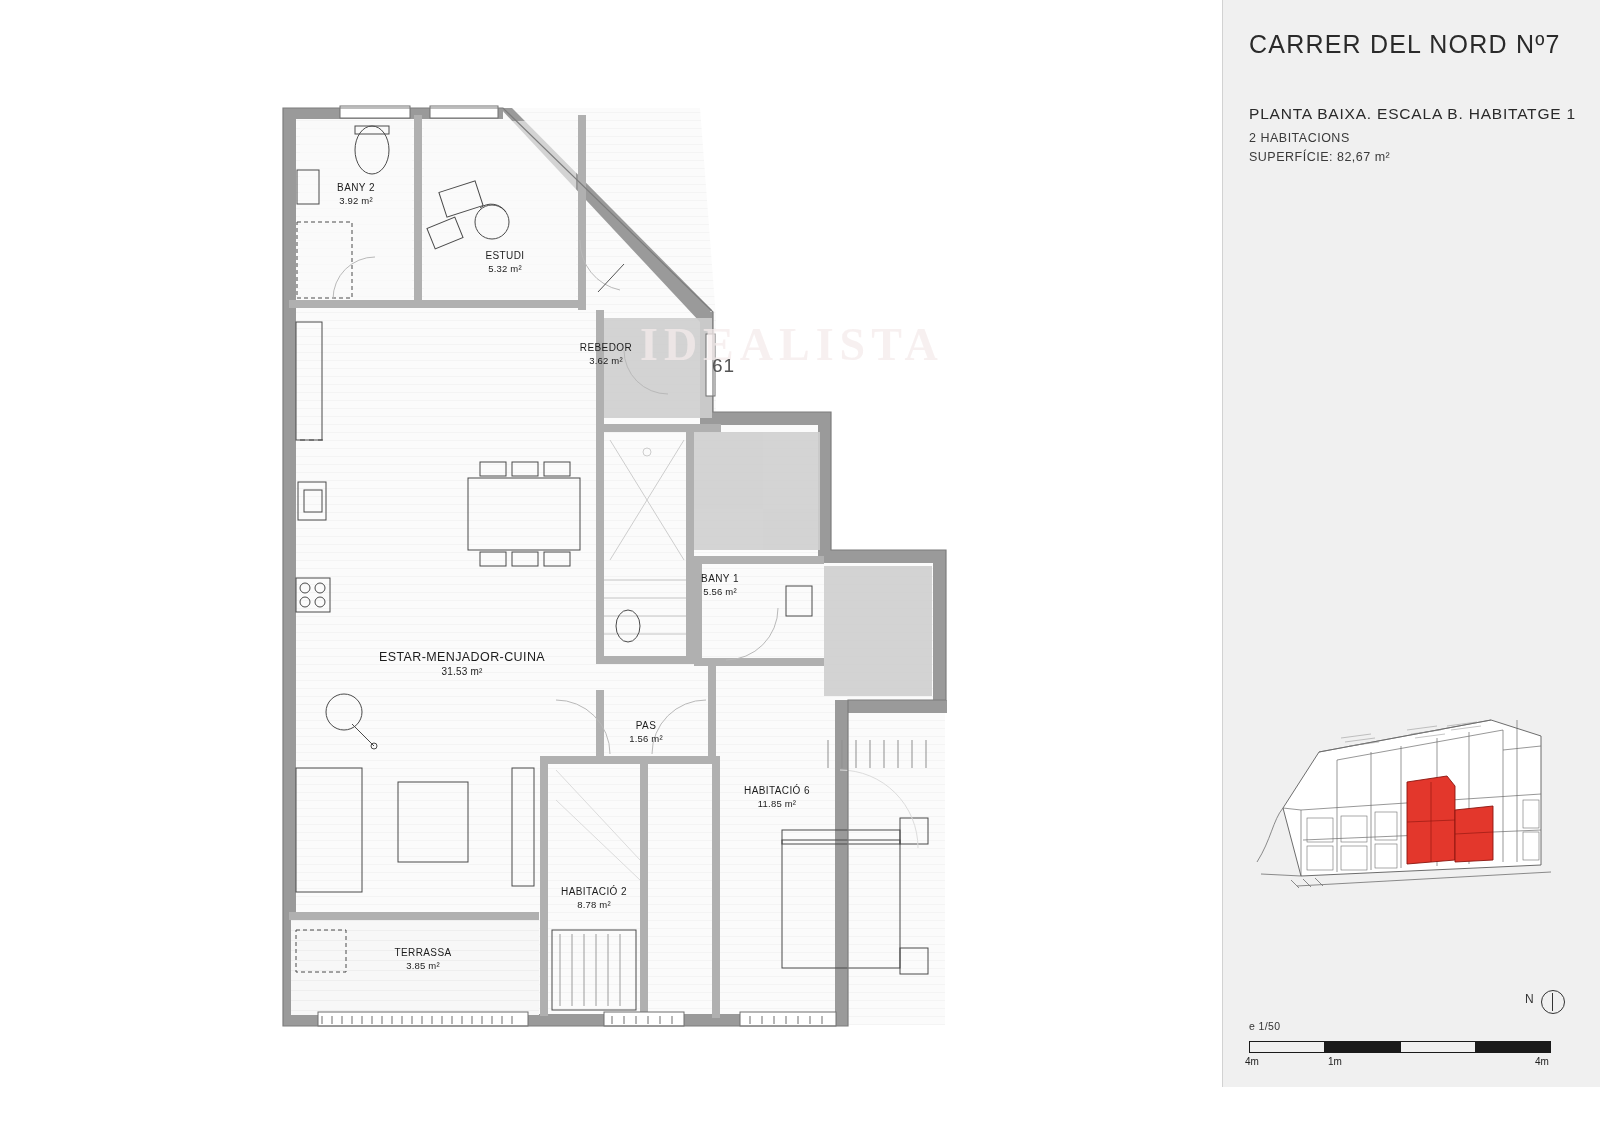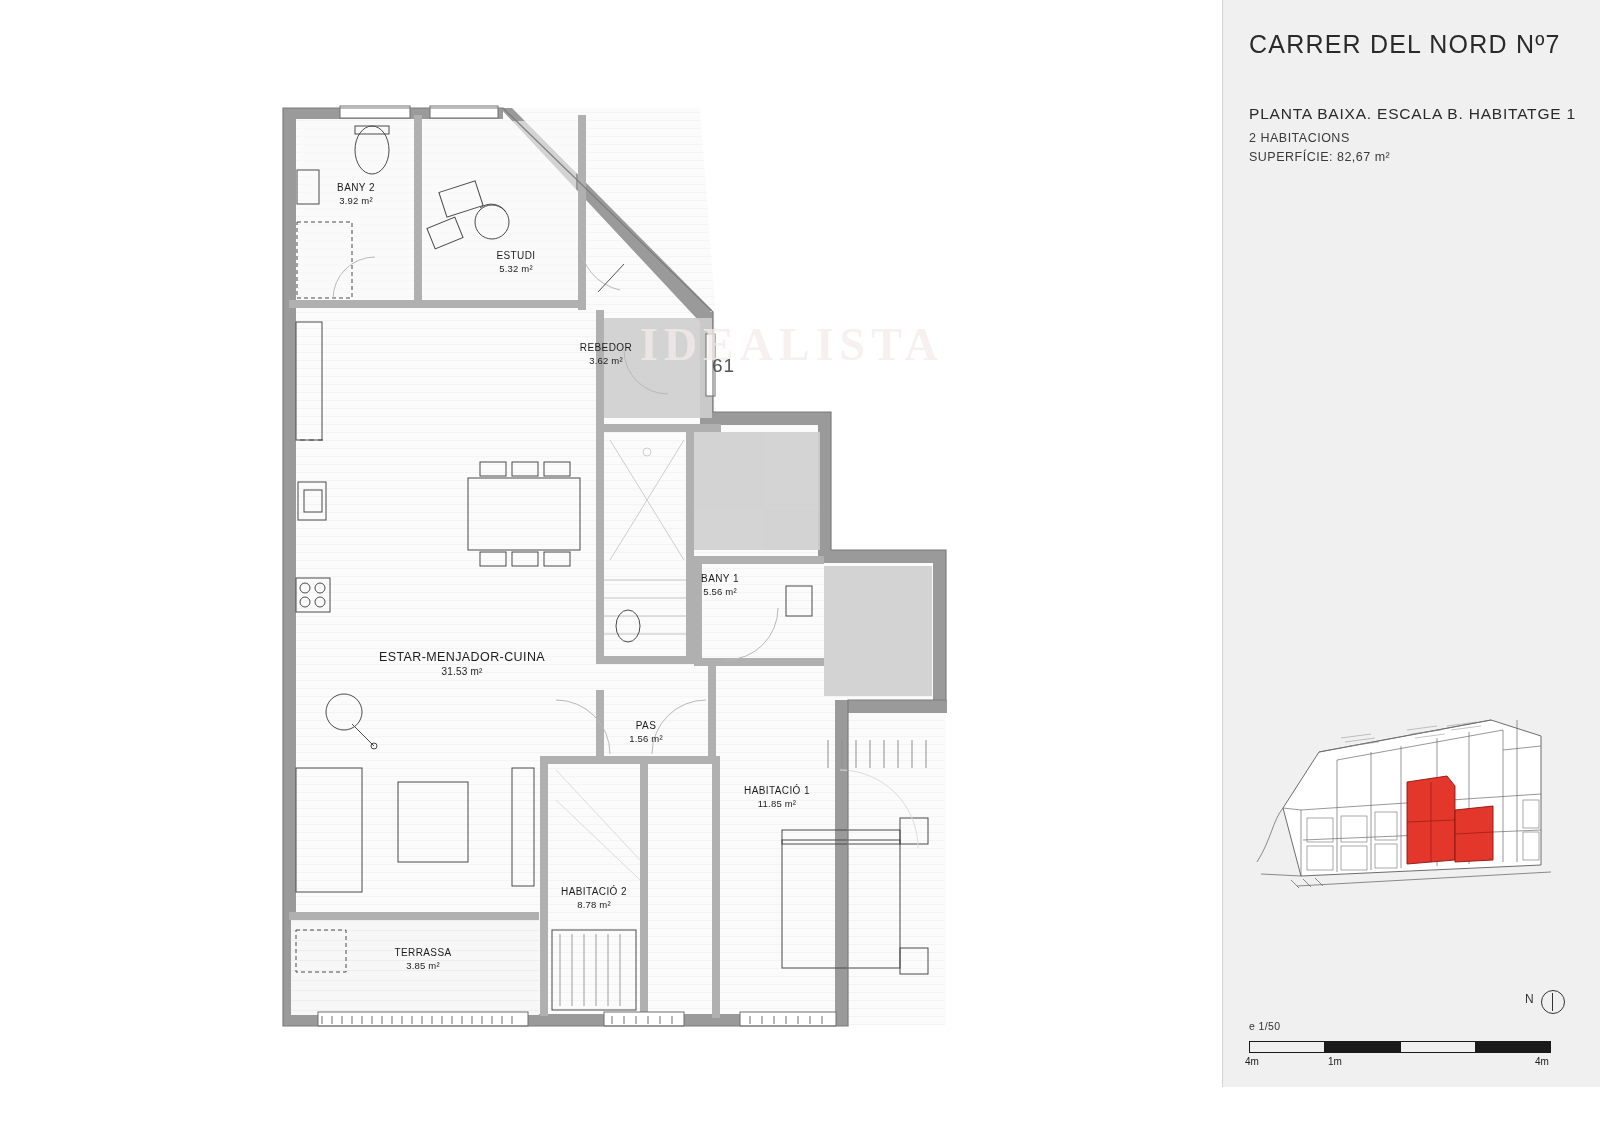--- a/index.html
+++ b/index.html
@@ -338,21 +338,21 @@
   </div>
 
   <div class="watermark">IDEALISTA</div>
   <div class="doorcode">61</div>
 
   <div class="rlabel" style="left:316px;top:182px;width:80px;">
     <span class="nm">BANY 2</span>
     <span class="ar">3.92 m²</span>
   </div>
 
-  <div class="rlabel" style="left:476px;top:250px;width:80px;text-align:center;">
+  <div class="rlabel" style="left:465px;top:250px;width:80px;text-align:center;">
     <span class="nm">ESTUDI</span>
     <span class="ar">5.32 m²</span>
   </div>
 
   <div class="rlabel" style="left:562px;top:342px;width:88px;">
     <span class="nm">REBEDOR</span>
     <span class="ar">3.62 m²</span>
   </div>
 
   <div class="rlabel big" style="left:322px;top:650px;width:280px;">
@@ -364,21 +364,21 @@
     <span class="nm">BANY 1</span>
     <span class="ar">5.56 m²</span>
   </div>
 
   <div class="rlabel" style="left:608px;top:720px;width:76px;">
     <span class="nm">PAS</span>
     <span class="ar">1.56 m²</span>
   </div>
 
   <div class="rlabel" style="left:712px;top:785px;width:130px;">
-    <span class="nm">HABITACIÓ 1</span>
+    <span class="nm">HABITACIÓ 6</span>
     <span class="ar">11.85 m²</span>
   </div>
 
   <div class="rlabel" style="left:530px;top:886px;width:128px;">
     <span class="nm">HABITACIÓ 2</span>
     <span class="ar">8.78 m²</span>
   </div>
 
   <div class="rlabel" style="left:368px;top:947px;width:110px;">
     <span class="nm">TERRASSA</span>

